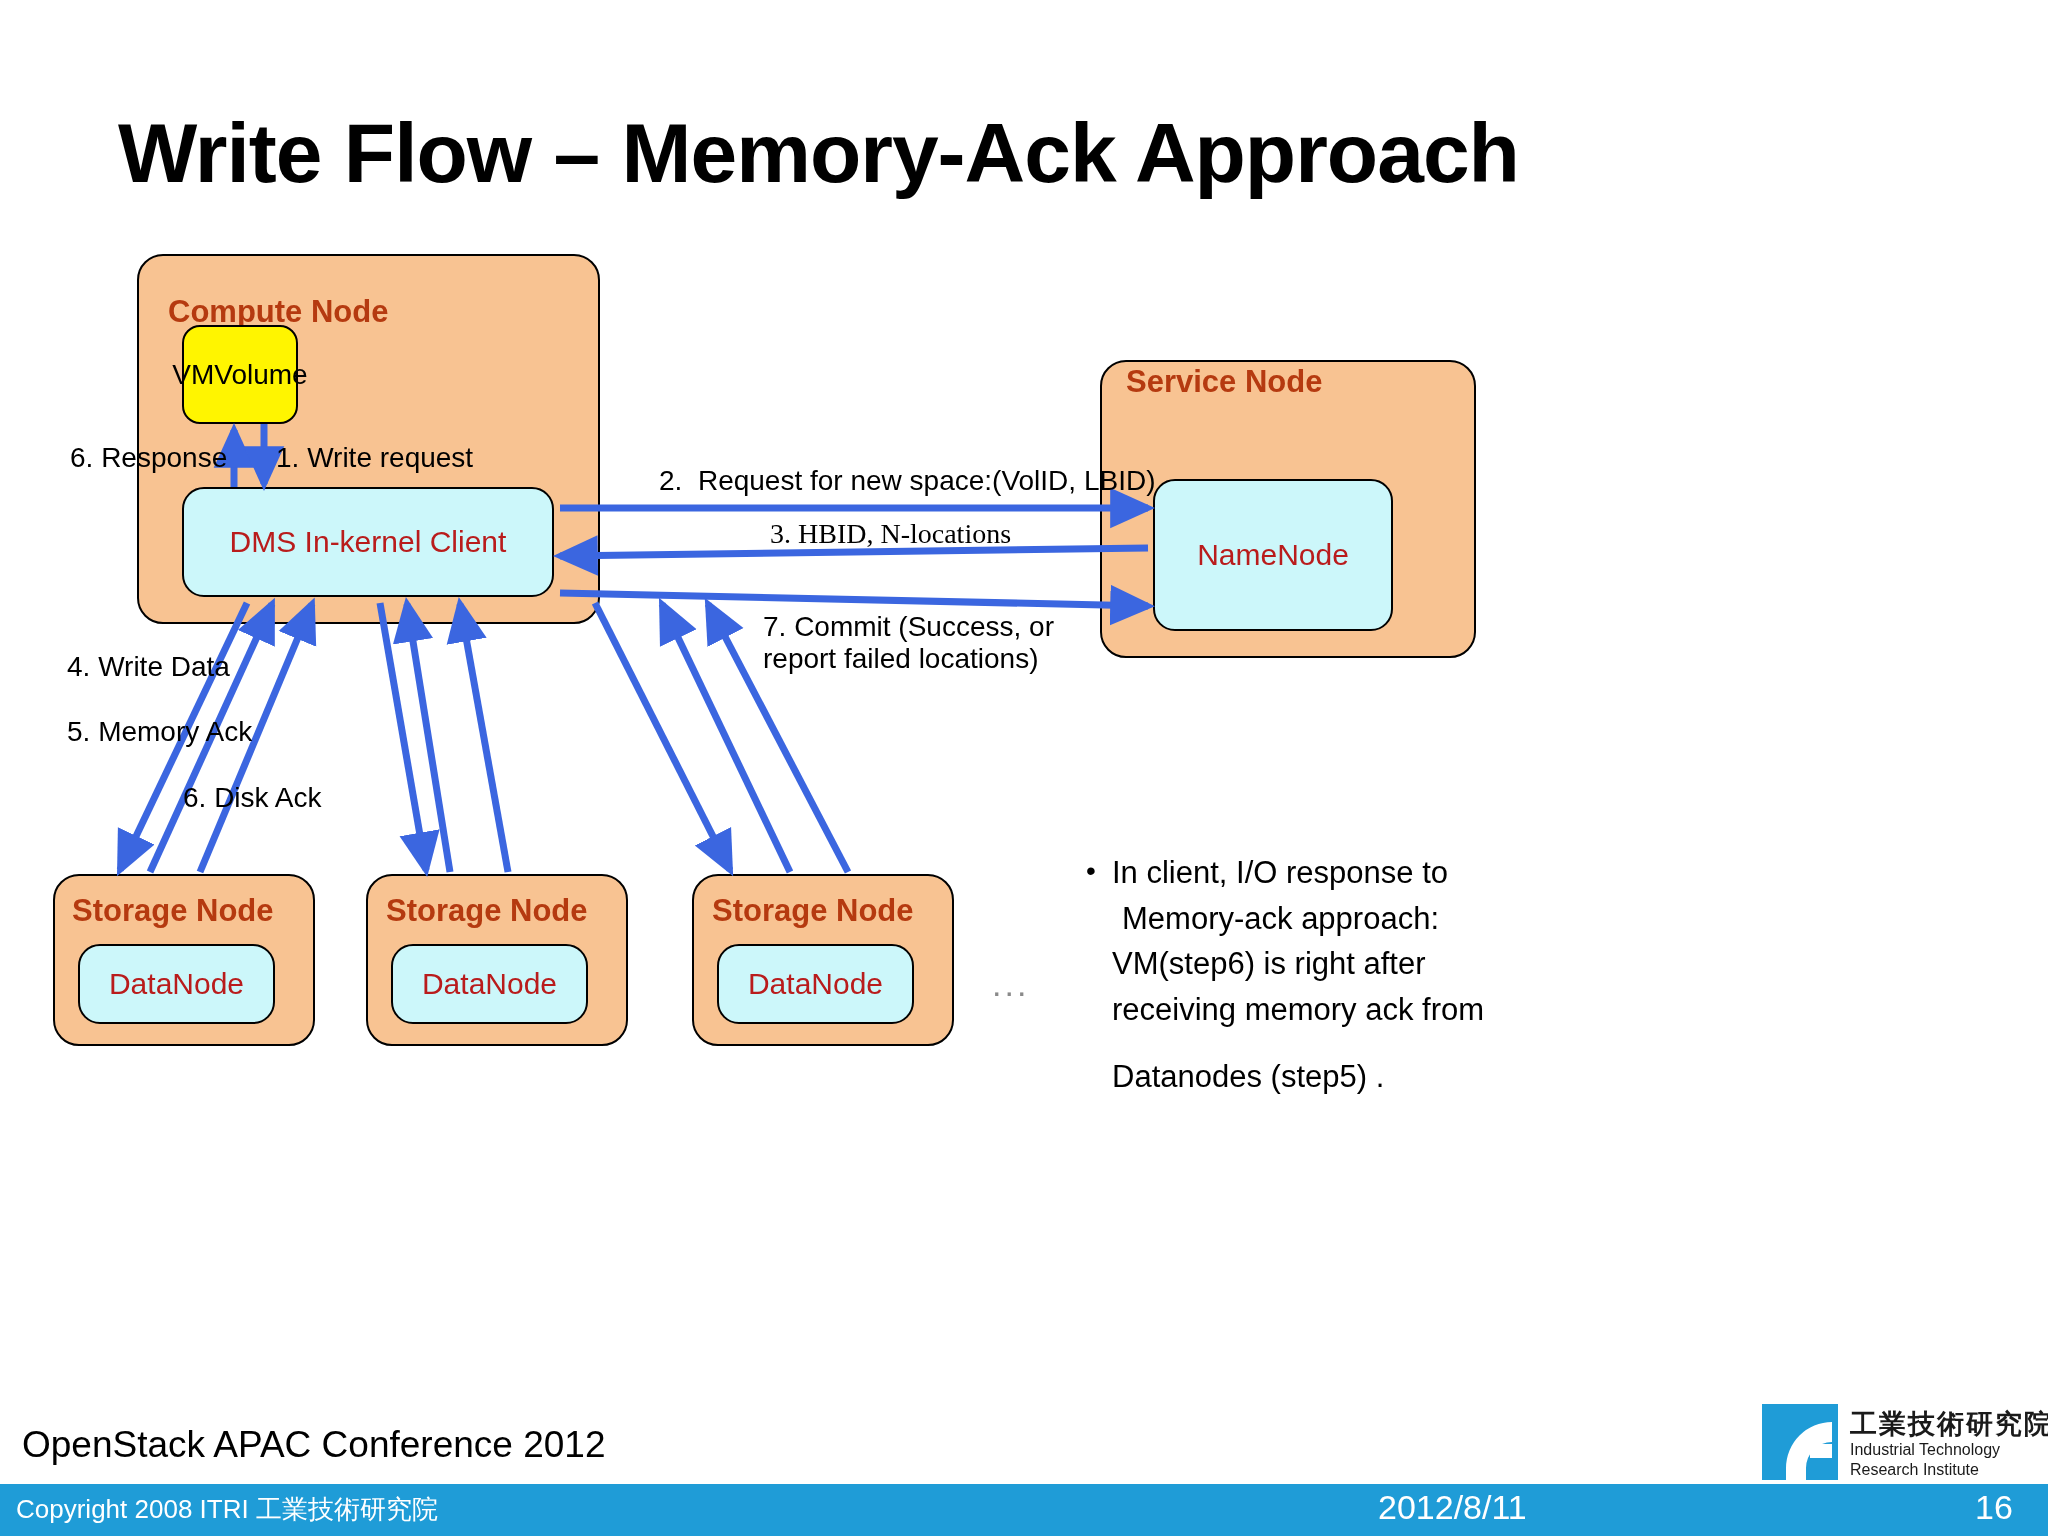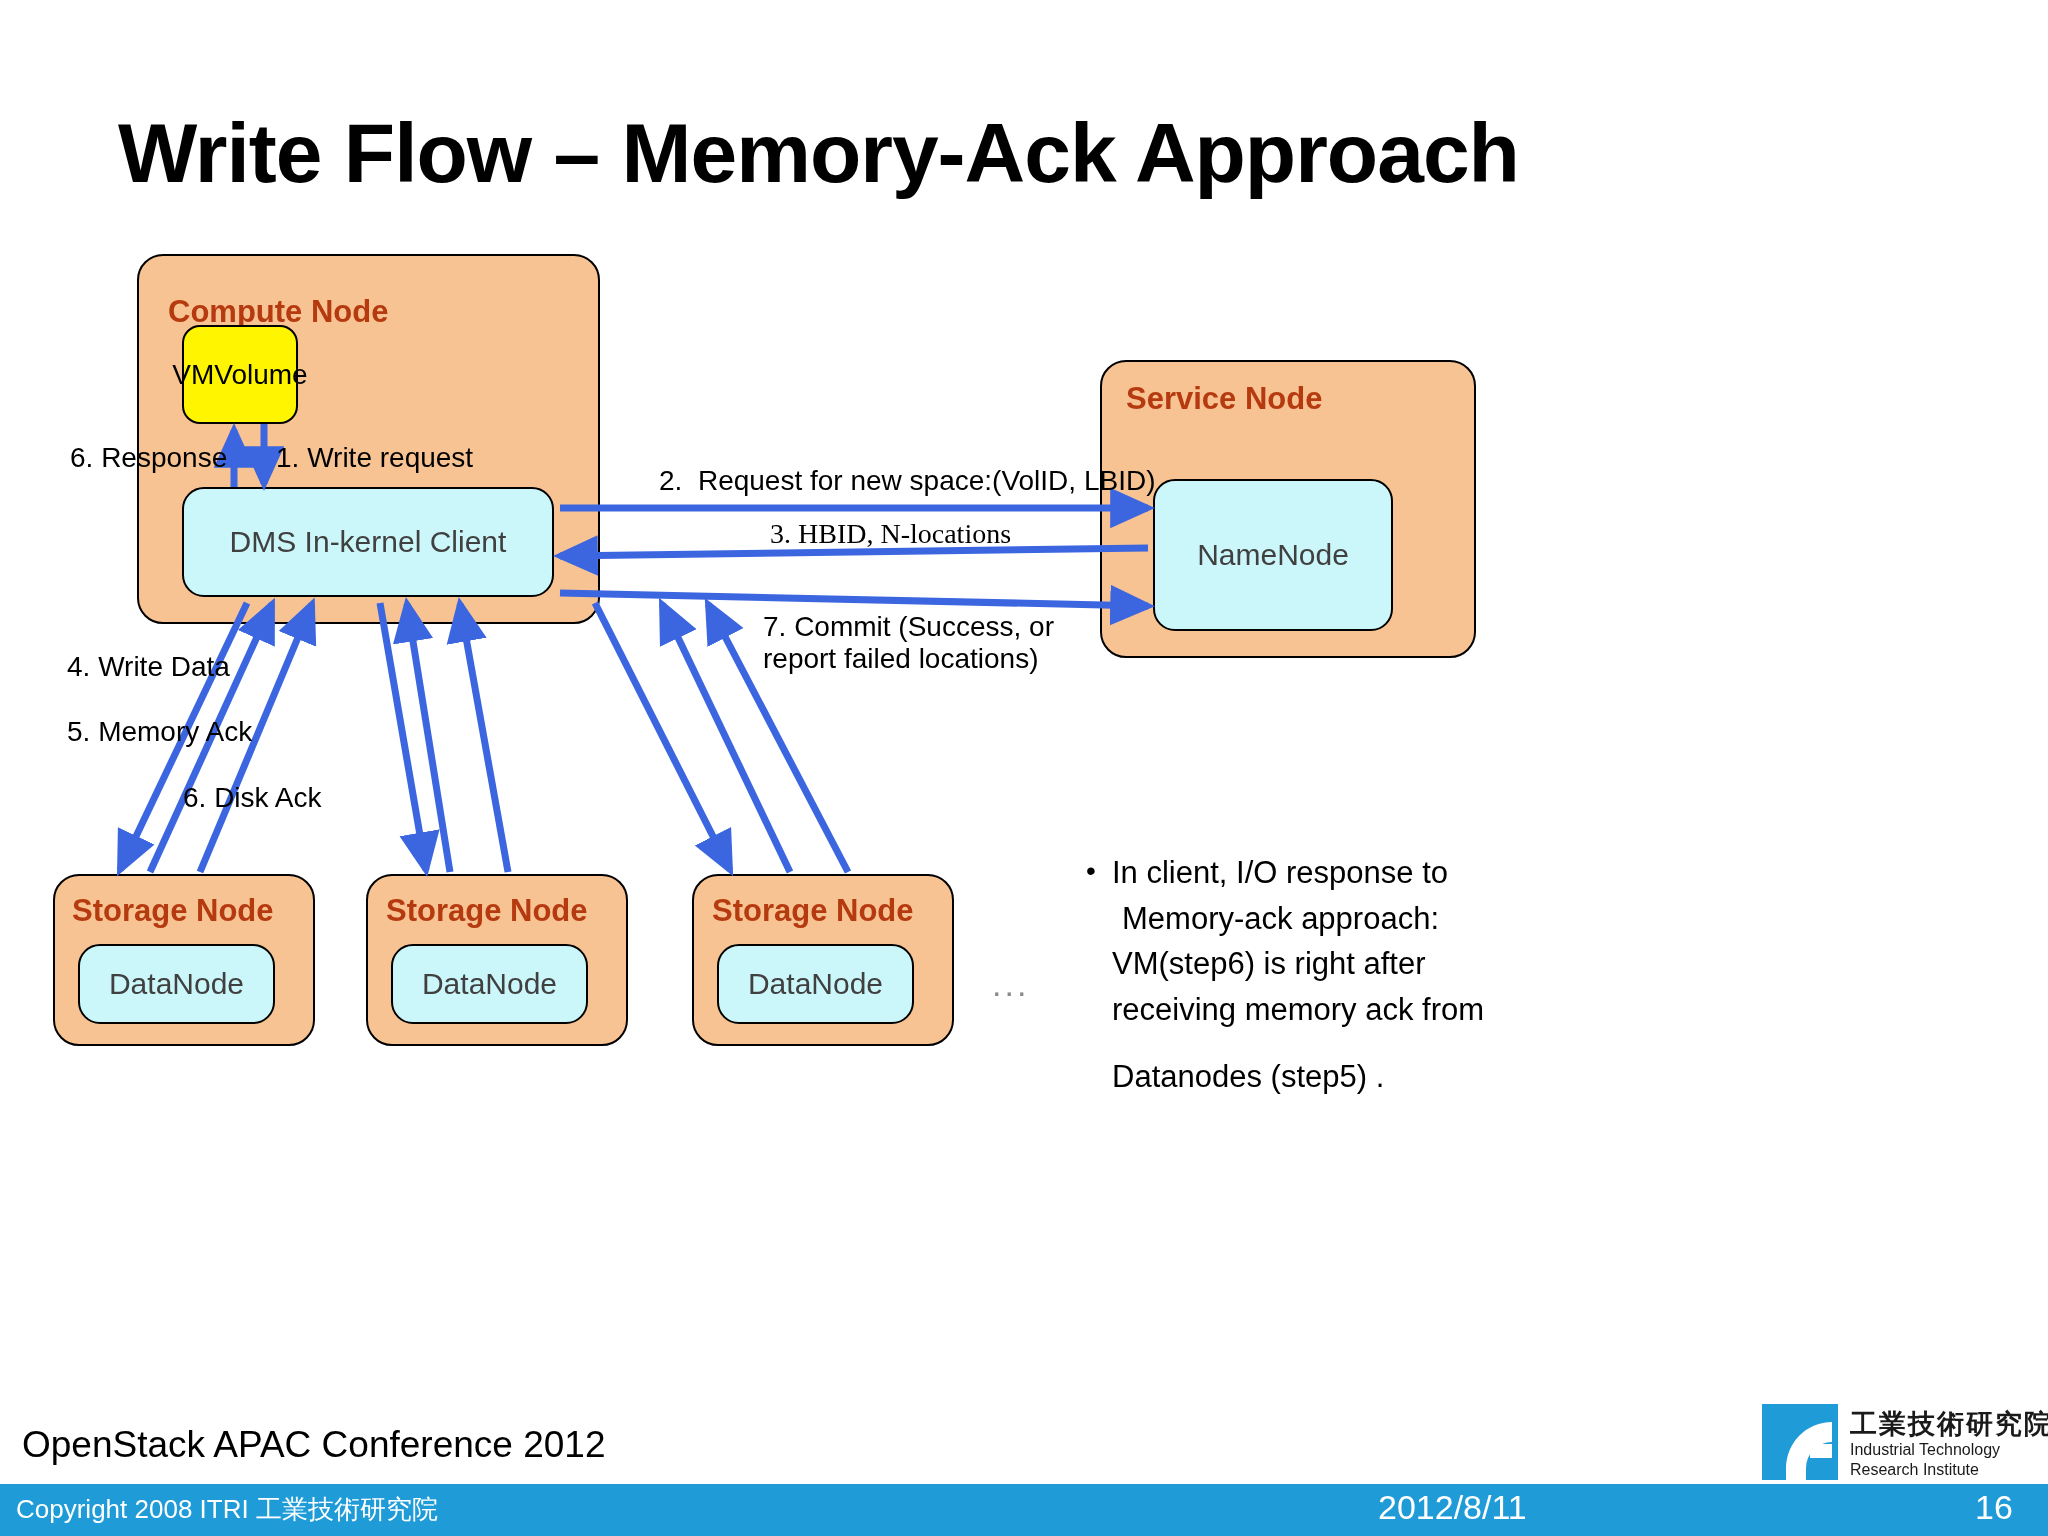--- a/index.html
+++ b/index.html
@@ -38,21 +38,21 @@
     font-size:31px;
     white-space:nowrap;
   }
   .inner-box{
     position:absolute;
     background:#CCF7FA;
     border:2.5px solid #000000;
     border-radius:22px;
     box-sizing:border-box;
     display:flex;align-items:center;justify-content:center;
-    font-size:30px;color:#404040;
+    font-size:30px;color:#b91c1c;
     text-align:center;
     line-height:1.18;
   }
   .vm-box{
     position:absolute;
     background:#FFF500;
     border:2.5px solid #000000;
     border-radius:18px;
     box-sizing:border-box;
     display:flex;align-items:center;justify-content:center;
@@ -143,21 +143,21 @@
 
   <div class="vm-box" style="left:182px;top:325px;width:116px;height:99px;">
     <span>VM</span>
     <span>Volume</span>
   </div>
 
   <div class="inner-box" style="left:182px;top:487px;width:372px;height:110px;">DMS In-kernel Client</div>
 
   <div class="outer-node" style="left:1100px;top:360px;width:376px;height:298px;">
   </div>
-  <div class="outer-label" style="left:1126px;top:381px;">Service Node</div>
+  <div class="outer-label" style="left:1126px;top:364px;">Service Node</div>
   <div class="inner-box" style="left:1153px;top:479px;width:240px;height:152px;">NameNode</div>
 
   <div class="outer-node" style="left:53px;top:874px;width:262px;height:172px;"></div>
   <div class="outer-label" style="left:72px;top:893px;">Storage Node</div>
   <div class="inner-box" style="left:78px;top:944px;width:197px;height:80px;">DataNode</div>
 
   <div class="outer-node" style="left:366px;top:874px;width:262px;height:172px;"></div>
   <div class="outer-label" style="left:386px;top:893px;">Storage Node</div>
   <div class="inner-box" style="left:391px;top:944px;width:197px;height:80px;">DataNode</div>
 

